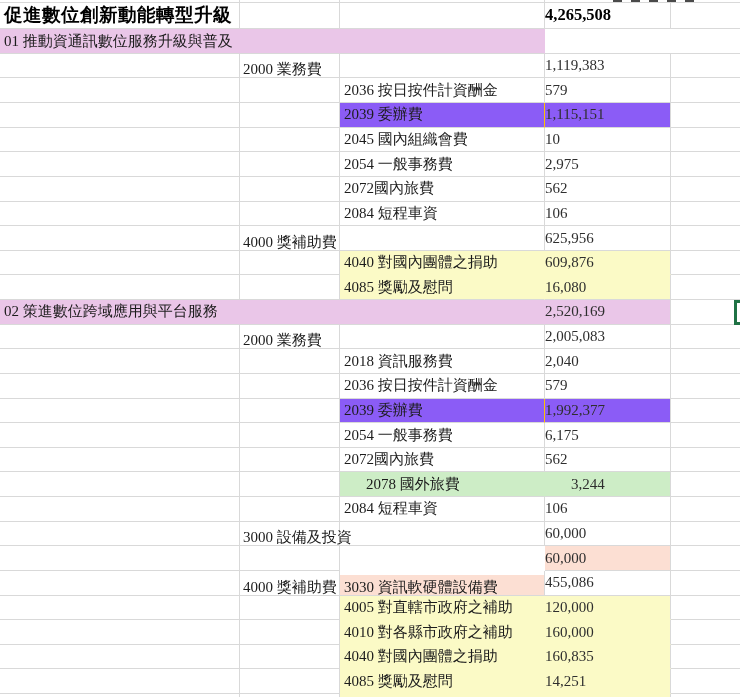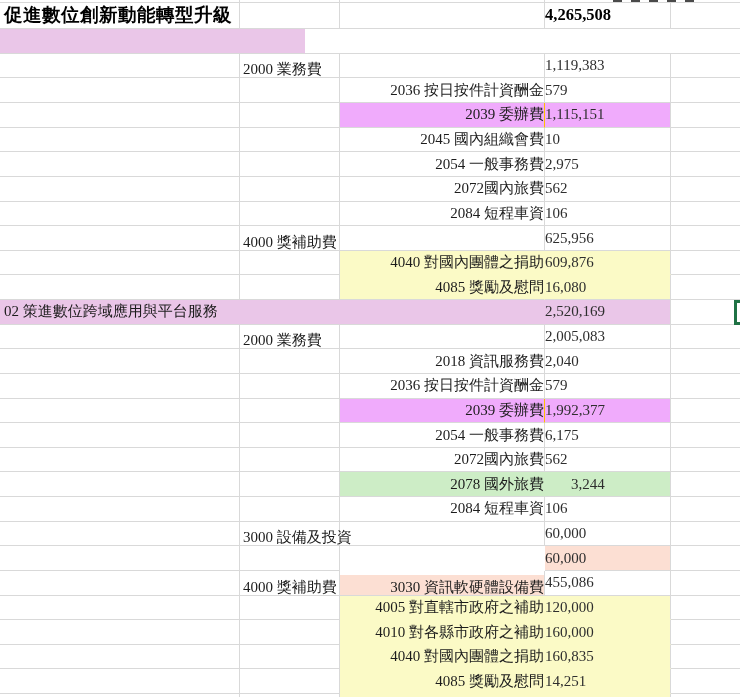--- a/index.html
+++ b/index.html
@@ -19,37 +19,37 @@
   .cell{
     height:100%;box-sizing:border-box;
     display:flex;align-items:center;
     border-right:1px solid #d9d9d9;
     border-bottom:1px solid #d9d9d9;
     background:transparent;
     overflow:visible;
   }
   .a{width:240px;padding-left:4px;}
   .b{width:100px;padding-left:3px;align-items:flex-end;}
-  .c{width:205px;padding-left:4px;justify-content:flex-end;}
+  .c{width:205px;padding-left:4px;}
   .d{width:126px;justify-content:flex-start;padding-right:6px;}
   .e{flex:1;border-right:none;}
   .partial-bottom .cell{border-bottom:none;}
   .txt{
     white-space:nowrap;color:#1c1c1c;font-size:15px;line-height:1;
   }
   .num{
     white-space:nowrap;color:#2e2e2e;font-size:15px;line-height:1;
   }
   .level-title .txt{font-size:18.5px;font-weight:bold;color:#000;letter-spacing:0.5px;}
   .level-title .num{font-size:16.5px;font-weight:bold;color:#000;}
   
   .hl-pink .a,.hl-pink .b,.hl-pink .c,.hl-pink .d{background:#eac6e8;}
   .hl-pink .a,.hl-pink .b,.hl-pink .c{border-right-color:#eac6e8;}
   
-  .hl-orange .c,.hl-orange .d{background:#f0abfc;}
+  .hl-orange .c,.hl-orange .d{background:#8b5cf6;}
   .hl-orange .c{border-right-color:#fec100;}
   .hl-yellow .c,.hl-yellow .d{background:#fbfac6;}
   .hl-yellow .c{border-right-color:#fbfac6;}
   .hl-green .c,.hl-green .d{background:#cdedc6;padding-left:26px;}
   .hl-green .c{border-right-color:#cdedc6;}
   .hl-salmon .c,.hl-salmon .d{background:#fcdfd3;}
   .hl-salmon .c{border-right-color:#fcdfd3;margin-top:29px;}
   
   .hl-yellow.hl-joined .c,.hl-yellow.hl-joined .d{border-bottom-color:#fbfac6;}
   
@@ -92,20 +92,23 @@
           <span class="txt"></span>
         </div>
     <div class="cell c">
           <span class="txt"></span>
         </div>
     <div class="cell d">
           <span class="num">4,265,508</span>
         </div>
     <div class="cell e"></div>
   </div><div class="row level-section hl-pink">
+    <div class="cell a">
+          <span class="txt">01 推動資通訊數位服務升級與普及</span>
+        </div>
     <div class="cell b">
           <span class="txt"></span>
         </div>
     <div class="cell c">
           <span class="txt"></span>
         </div>
     <div class="cell e"></div>
   </div><div class="row level-group">
     <div class="cell a">
           <span class="txt"></span>

